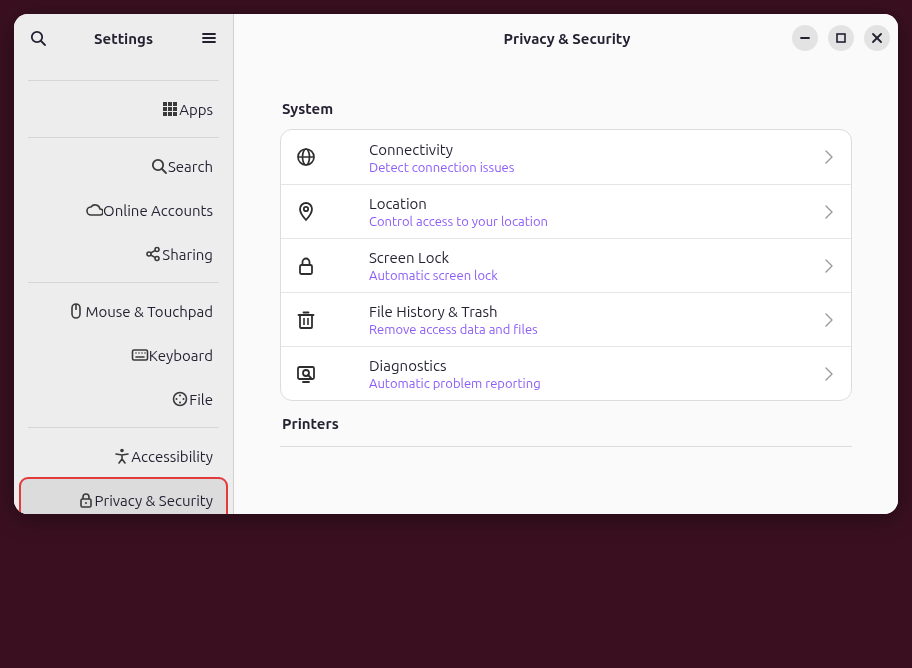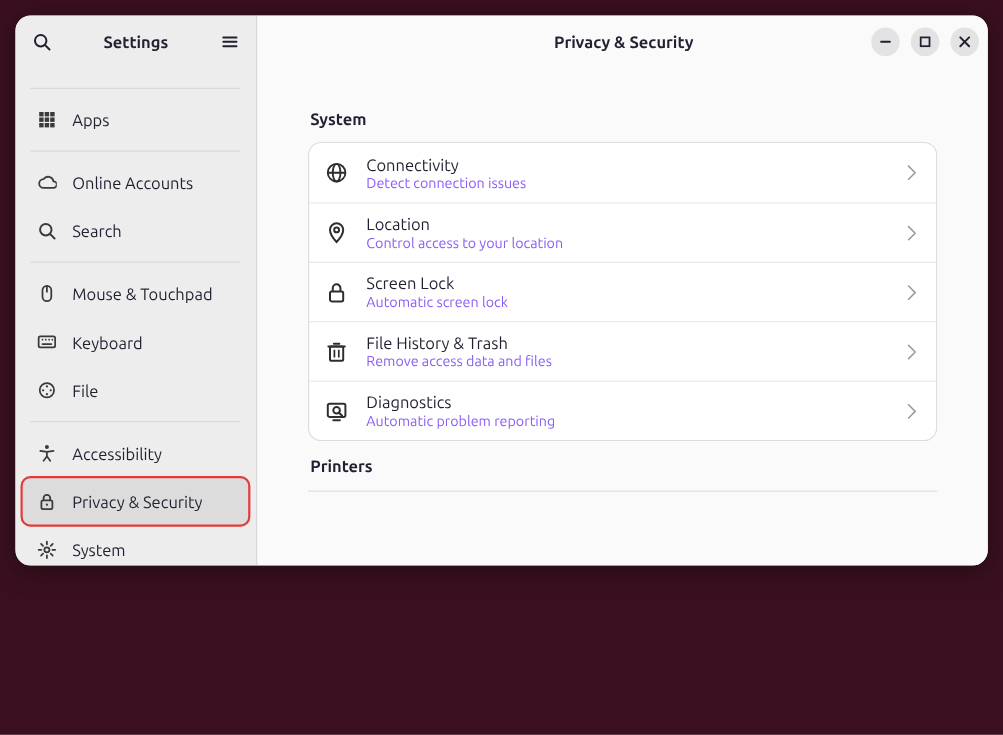--- a/index.html
+++ b/index.html
@@ -59,24 +59,24 @@
   .sb-group-sep {
     height:1px;
     background:#d6d6d6;
     margin:6px 14px;
   }
   .sb-item {
     display:flex;
     align-items:center;
     height:44px;
     padding:0 14px;
-    gap:14px;
     cursor:pointer;
     border-radius:8px;
     margin:0 6px;
+    justify-content:flex-end;
   }
   .sb-item.selected {
     background:#dcdcdc;
   }
   .sb-item.highlighted {
     outline:2px solid #e33b3b;
     outline-offset:-1px;
   }
   .sb-item .lbl {
     font-size:15px;
@@ -145,21 +145,21 @@
     gap:16px;
     cursor:pointer;
   }
   .card-row + .card-row { border-top:1px solid #e6e6e6; }
   .card-row .ic {
     width:22px;height:22px;
     display:flex;align-items:center;justify-content:center;
     flex:none;
     color:#2e2e2e;
   }
-  .card-row .txts { flex:1; display:flex;flex-direction:column; }
+  .card-row .txts { flex:1; display:flex;flex-direction:column;margin-left:36px; }
   .card-row .t1 { font-size:15px; }
   .card-row .t2 { font-size:13px; color:#8b5cf6; margin-top:2px; }
   .chev { width:14px;color:#9a9a9a;flex:none; }
   .dev-sep {
     height:1px;background:#dcdcdc;margin-top:14px;margin-bottom:40px;
   }
   svg { display:block; }
 </style>
 </head>
 <body>
@@ -310,32 +310,40 @@
             <svg width="18" height="18">
               <use href="#i-grid"></use>
             </svg>
           </span>
                  <span class="lbl">Apps</span>
                </div>
         <div class="sb-group-sep"></div>
         <div class="sb-item">
                  <span class="ic">
             <svg width="18" height="18">
+              <use href="#i-search"></use>
+            </svg>
+          </span>
+                 <span class="lbl">Search</span>
+               </div>
+        <div class="sb-item">
+                 <span class="ic">
+            <svg width="18" height="18">
               <use href="#i-cloud"></use>
             </svg>
           </span>
                  <span class="lbl">Online Accounts</span>
                </div>
         <div class="sb-item">
                  <span class="ic">
             <svg width="18" height="18">
-              <use href="#i-search"></use>
-            </svg>
-          </span>
-                 <span class="lbl">Search</span>
+              <use href="#i-share"></use>
+            </svg>
+          </span>
+                 <span class="lbl">Sharing</span>
                </div>
         <div class="sb-group-sep"></div>
         <div class="sb-item">
                  <span class="ic">
             <svg width="18" height="18">
               <use href="#i-mouse"></use>
             </svg>
           </span>
                  <span class="lbl">Mouse &amp; Touchpad</span>
                </div>

